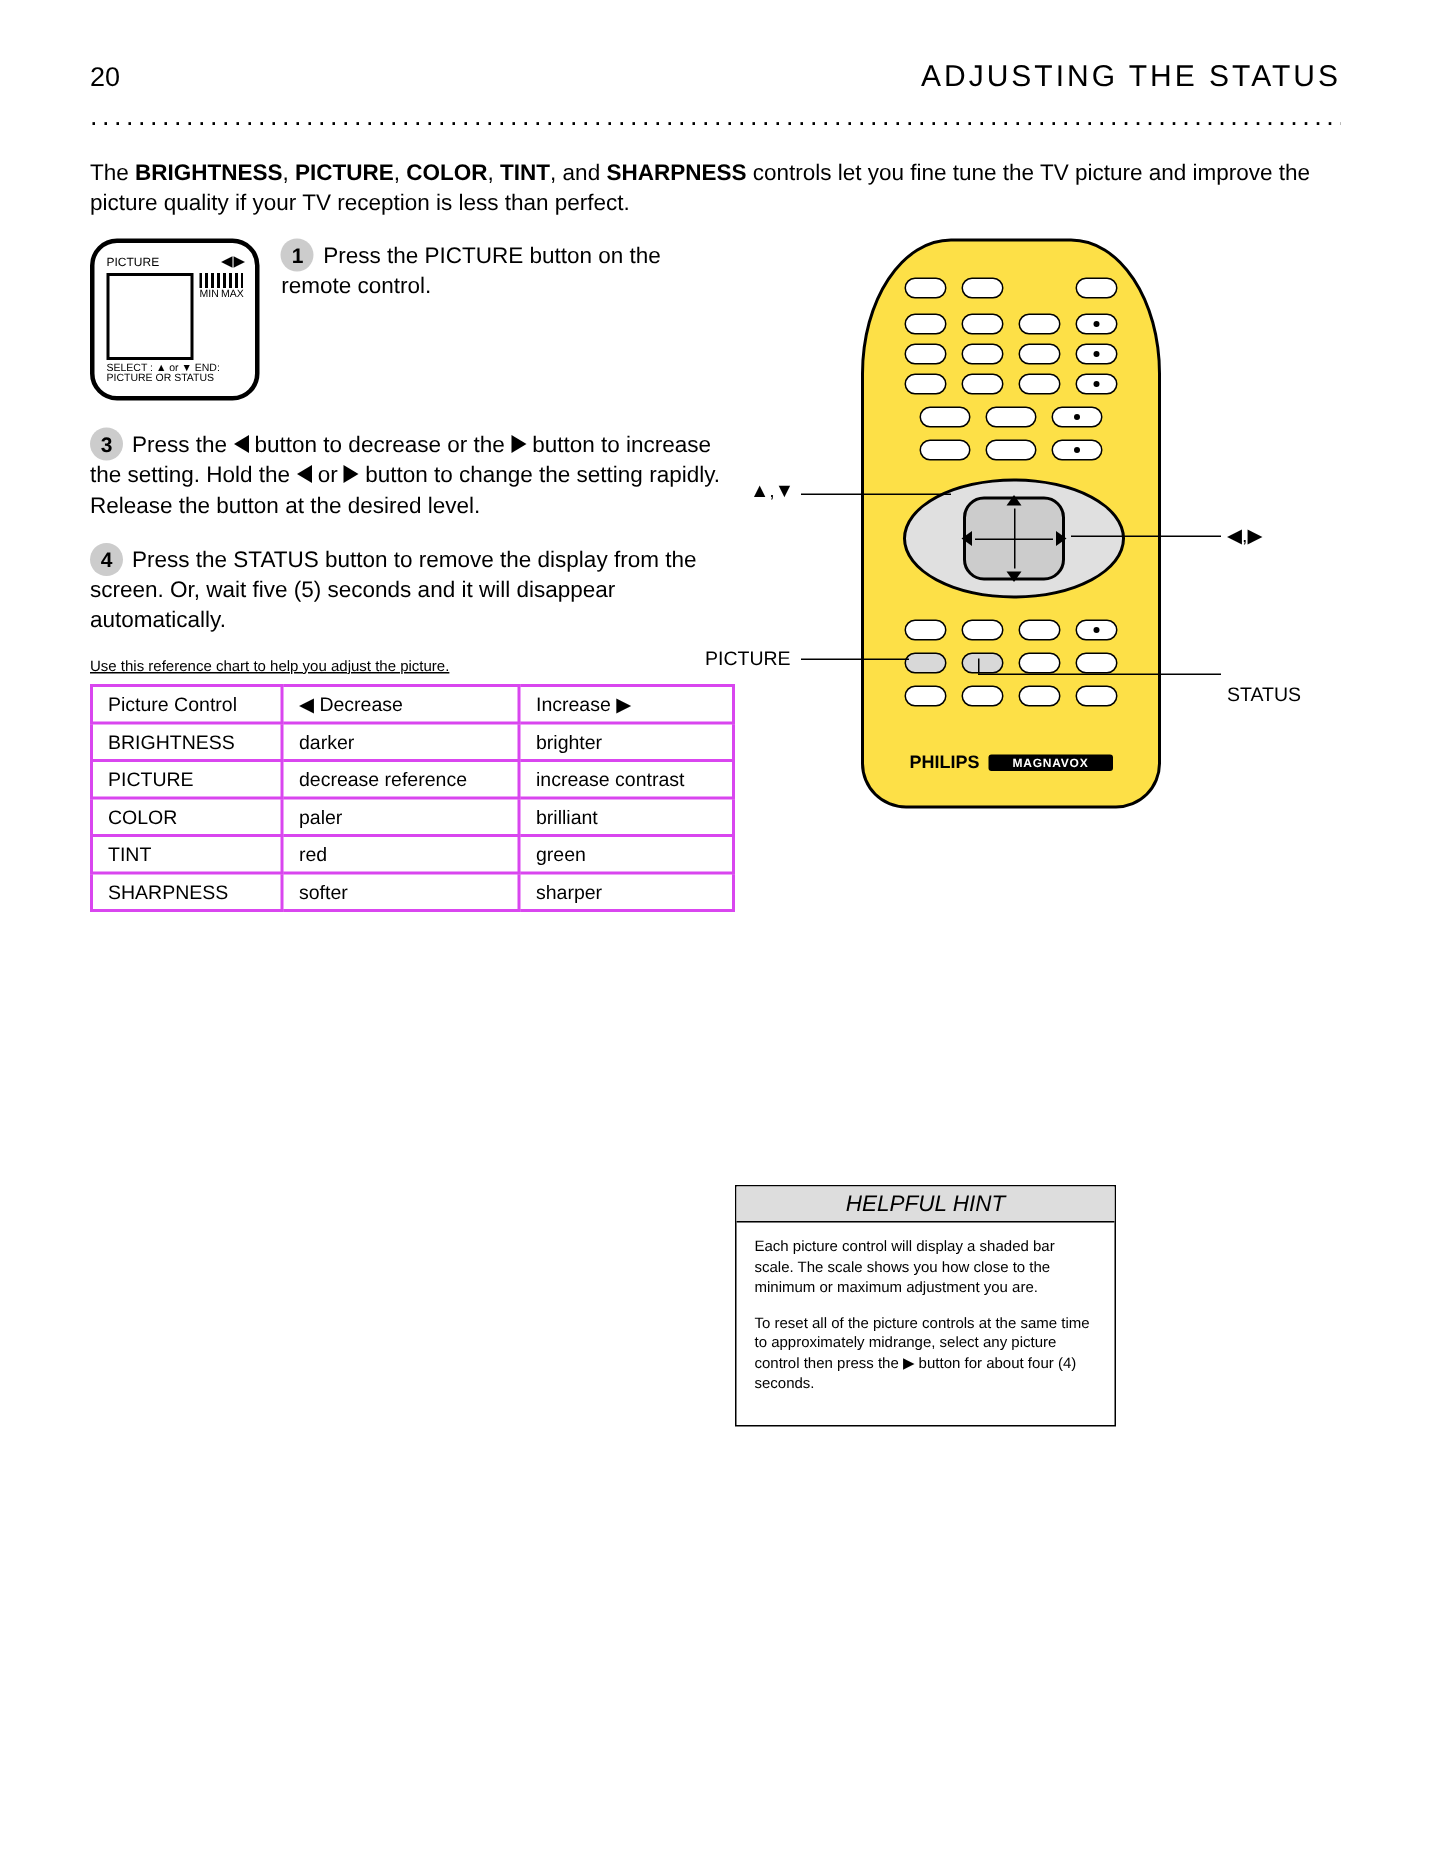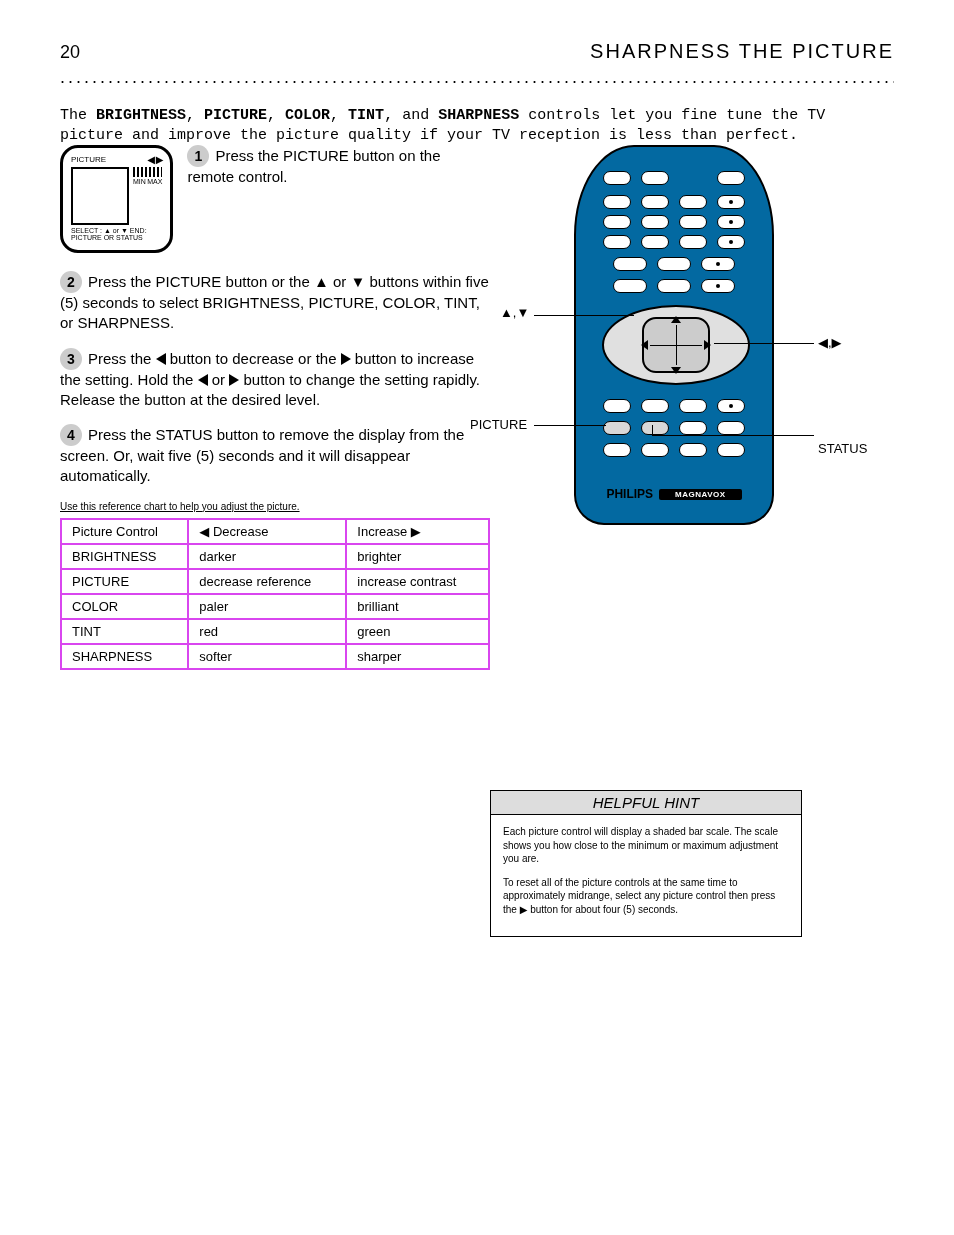--- a/index.html
+++ b/index.html
@@ -24,22 +24,22 @@
   .dotrule {
     font-size: 18px;
     letter-spacing: 3px;
     white-space: nowrap;
     overflow: hidden;
     margin-bottom: 18px;
   }
   .intro {
     font-size: 15px;
     line-height: 1.3;
+    margin-bottom: 14px;
     max-width: 830px;
-    font-family: Liberation Mono, monospace;
   }
   .intro b { font-weight: 700; }
   .cols {
     display: flex;
     gap: 24px;
   }
   .leftcol { flex: 0 0 430px; }
   .rightcol { flex: 1; position: relative; }
   .screenshot-row { display: flex; gap: 14px; align-items: flex-start; margin-bottom: 18px; }
   .screenshot {
@@ -108,21 +108,21 @@
   .remote {
     position: relative;
     width: 200px;
     height: 380px;
     margin-left: 60px;
   }
   .remote-body {
     position:absolute; inset:0;
     border:2px solid #000;
     border-radius: 60px 60px 30px 30px / 90px 90px 30px 30px;
-    background:#0369a1;
+    background:#fde047;
   }
   .btnrow { position:absolute; left:0; right:0; display:flex; justify-content:center; gap:10px; }
   .pill {
     width:28px; height:14px; border:1.5px solid #000; border-radius:8px; background:#fff;
   }
   .pill.dot::after { content:""; display:block; width:4px; height:4px; background:#000; border-radius:50%; margin:4px auto 0; }
   .pill.wide { width:34px; }
   .pill.grey { background:#d8d8d8; }
   .dpad-wrap {
     position:absolute; top:158px; left:26px; width:148px; height:80px;
@@ -156,21 +156,21 @@
   .call-lead {
     position:absolute; height:1px; background:#000;
   }
   .call-label {
     position:absolute; font-size:13px; white-space:nowrap; text-align:right;
   }
   .helpbox {
     position:absolute;
     top: 790px;
     left: 490px;
-    width: 312px;
+    width: 254px;
     border:1px solid #000;
   }
   .helpbox-head {
     background:#ddd;
     text-align:center;
     font-style: italic;
     font-size:15px;
     padding:3px 0;
     border-bottom:1px solid #000;
   }
@@ -179,21 +179,21 @@
     font-size:10px;
     line-height:1.35;
   }
   .helpbox-body p { margin-bottom:10px; }
 </style>
 </head>
 <body>
 
 <div class="header-row">
   <div class="page-num">20</div>
-  <div class="page-title">SHARPNESS THE PICTURE</div>
+  <div class="page-title">ADJUSTING THE STATUS</div>
 </div>
 <div class="dotrule">..............................................................................................................................................</div>
 
 <div class="intro">The <b>BRIGHTNESS</b>, <b>PICTURE</b>, <b>COLOR</b>, <b>TINT</b>, and <b>SHARPNESS</b> controls let you fine tune the TV picture and improve the picture quality if your TV reception is less than perfect.</div>
 
 <div class="cols">
   <div class="leftcol">
 
     <div class="screenshot-row">
       <div class="screenshot">
@@ -212,23 +212,20 @@
           </div>
         </div>
         <div class="tv-bottom">SELECT : ▲ or ▼    END: PICTURE OR STATUS</div>
       </div>
 
       <div class="step">
         <span class="stepnum">1</span><span class="step-text">Press the PICTURE button on the remote control.</span>
       </div>
     </div>
 
-    <div class="step">
-      <span class="stepnum">2</span><span class="step-text"><span>Press the PICTURE button or the </span>▲<span> or </span>▼<span> buttons within five (5) seconds to select BRIGHTNESS, PICTURE, COLOR, TINT, or SHARPNESS.</span></span>
-    </div>
 
     <div class="step">
       <span class="stepnum">3</span><span class="step-text"><span>Press the </span><span class="tri l"></span><span> button to decrease or the </span><span class="tri r"></span><span> button to increase the setting. Hold the </span><span class="tri l"></span><span> or </span><span class="tri r"></span><span> button to change the setting rapidly. Release the button at the desired level.</span></span>
     </div>
 
     <div class="step">
       <span class="stepnum">4</span><span class="step-text">Press the STATUS button to remove the display from the screen. Or, wait five (5) seconds and it will disappear automatically.</span>
     </div>
 
     <div class="refchart-title">Use this reference chart to help you adjust the picture.</div>
@@ -354,15 +351,15 @@
       <div class="call-lead" style="top:280px; left:78px; width:1px; height:10px;"></div>
       <div class="call-label" style="top:282px; left:244px; text-align:left;margin-top:14px;">STATUS</div>
     </div>
   </div>
 </div>
 
 <div class="helpbox">
   <div class="helpbox-head">HELPFUL HINT</div>
   <div class="helpbox-body">
     <p>Each picture control will display a shaded bar scale. The scale shows you how close to the minimum or maximum adjustment you are.</p>
-    <p>To reset all of the picture controls at the same time to approximately midrange, select any picture control then press the ▶ button for about four (5) seconds.</p>
+    <p>To reset all of the picture controls at the same time to approximately midrange, select any picture control then press the ▶ button for about four (4) seconds.</p>
   </div>
 </div>
 
 </body></html>

